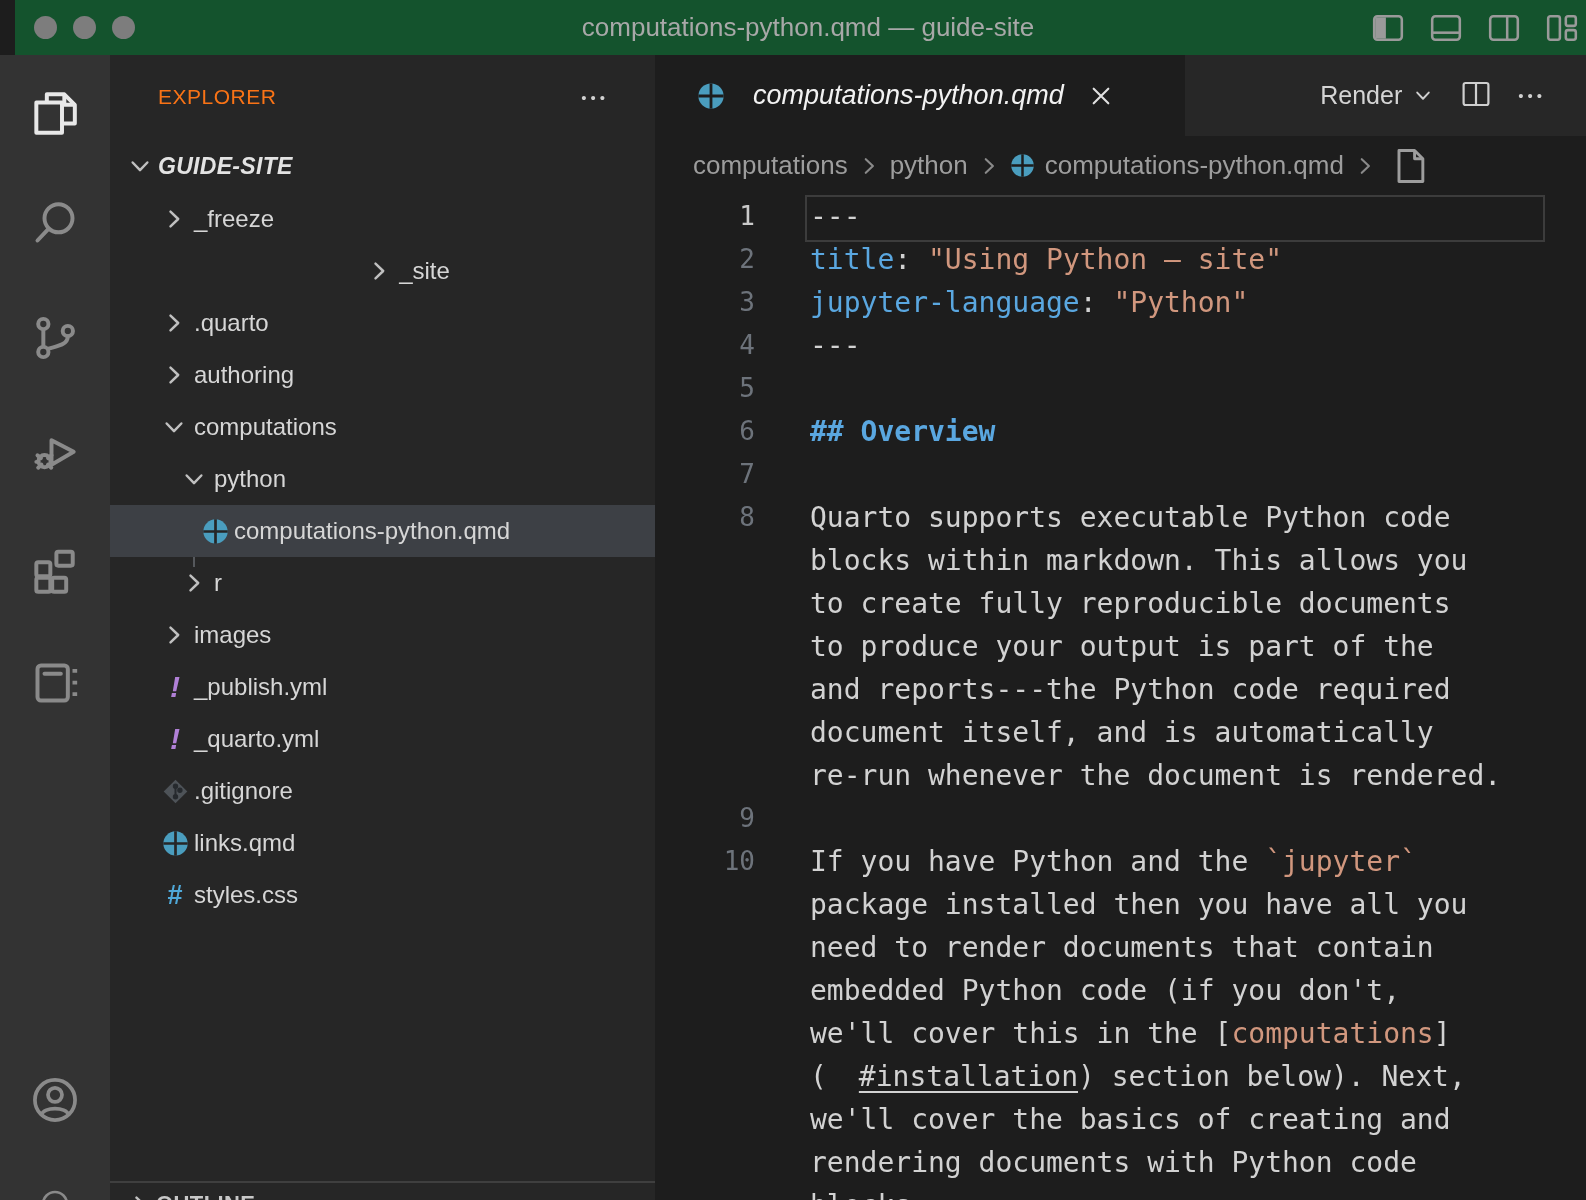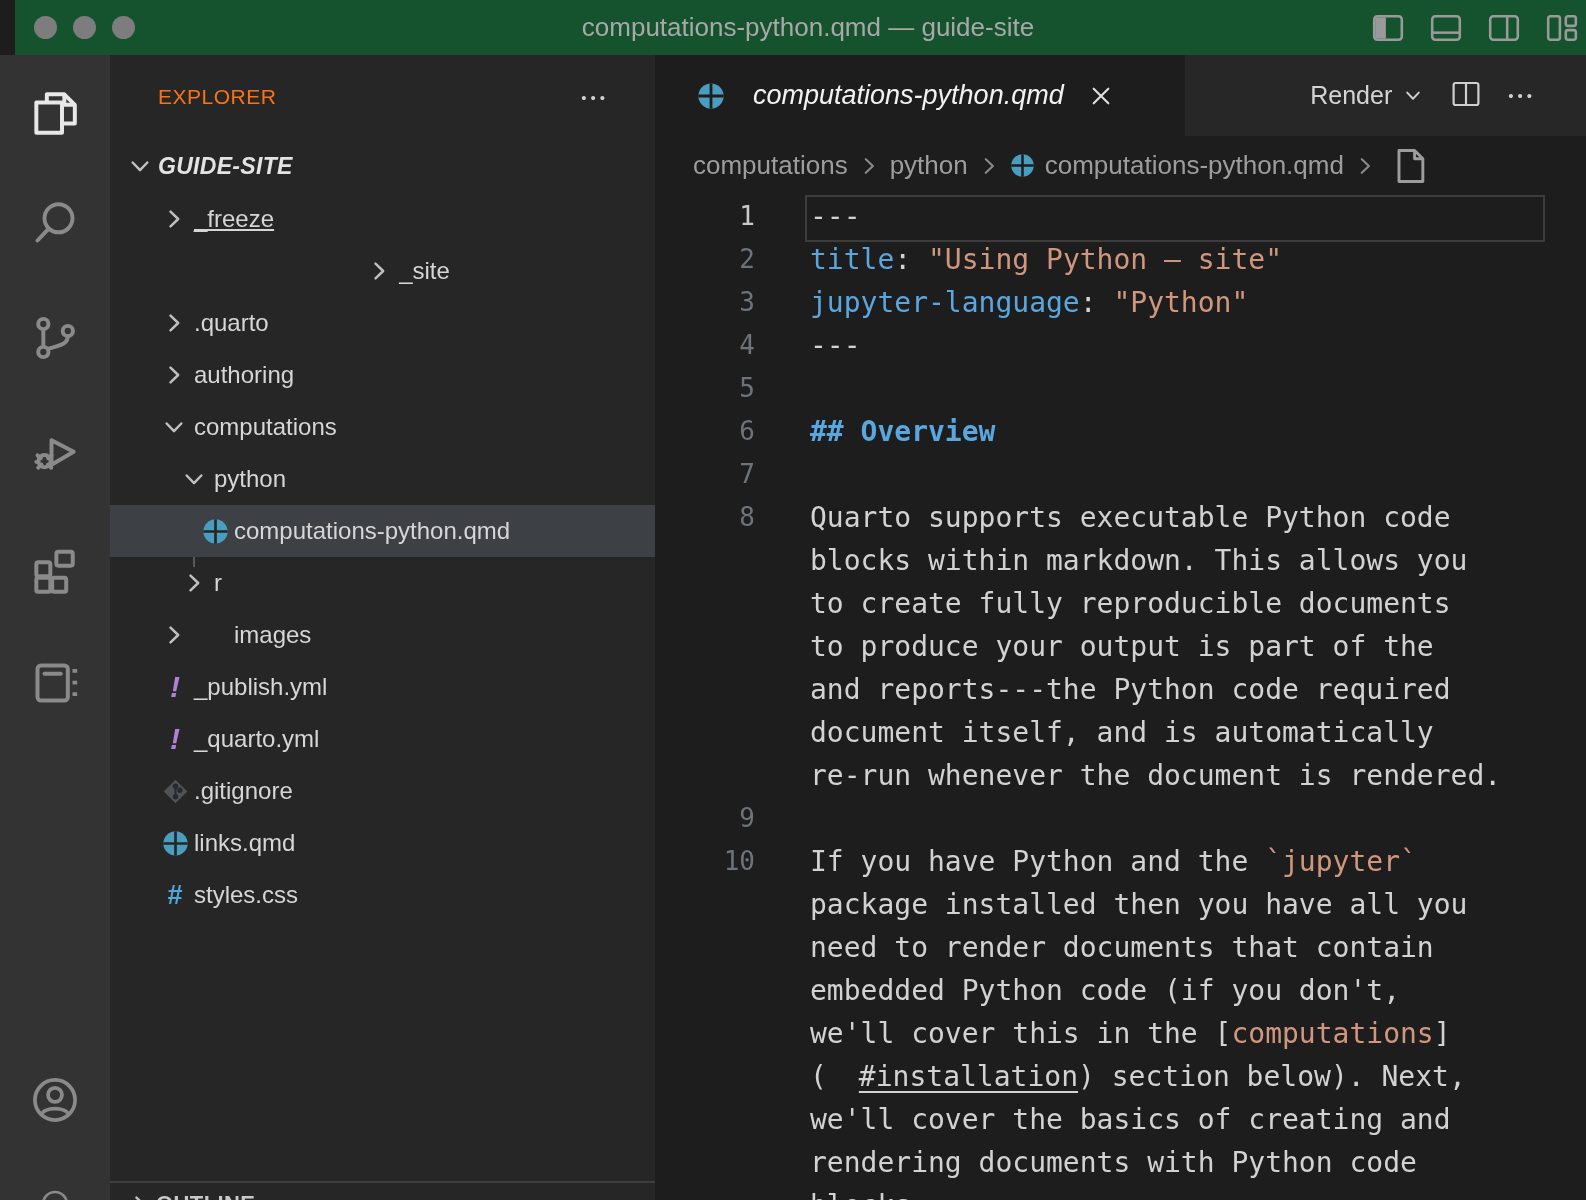--- a/index.html
+++ b/index.html
@@ -40,21 +40,21 @@
     border-top:2px solid #3f3f3f; display:flex; align-items:flex-start; padding-top:8px; }
   .outline-row .chev-box { margin-left:16px; width:30px; display:flex; }
   .outline-row .outline-label { font-size:22px; font-weight:bold; letter-spacing:0.4px; color:#c8c8c8; }
   
   .editor { position:absolute; left:655px; top:55px; width:931px; height:1145px; background:#1d1d1d; }
   .tabbar { position:absolute; left:0; top:0; width:931px; height:81px; background:#272727; }
   .tab { position:absolute; left:0; top:0; width:530px; height:81px; background:#1d1d1d;
     display:flex; align-items:center; padding-left:42px; }
   .tab-title { margin-left:18px; font-size:27px; font-style:italic; color:#f2f2f2; white-space:nowrap; }
   .tab-close { margin-left:24px; display:flex; }
-  .tab-actions { position:absolute; right:12px; top:0; height:81px; display:flex; align-items:center; gap:26px; padding-right:38px; }
+  .tab-actions { position:absolute; right:2px; top:0; height:81px; display:flex; align-items:center; gap:26px; padding-right:38px; }
   .render-btn { display:flex; align-items:center; gap:10px; color:#d4d4d4; font-size:25px; }
   .dots { color:#d0d0d0; font-size:30px; letter-spacing:2px; }
   .breadcrumbs { position:absolute; left:0; top:81px; width:931px; height:59px;
     display:flex; align-items:center; padding-left:38px; font-size:26px; color:#9d9d9d; white-space:nowrap; }
   .bc-sep { display:flex; margin:0 8px; }
   .bc-icon { display:flex; margin-right:10px; }
   .bc-fileicon { display:flex; margin-left:2px; }
   
   .code { position:absolute; left:0; top:140px; width:931px;
     font-family:"DejaVu Sans Mono", monospace; font-size:28px; line-height:43px; }
@@ -174,21 +174,21 @@
     <div class="sb-project">
       <span class="chev-box">
         <svg width="28" height="28" viewBox="0 0 16 16">
             <path d="M3.8 6 L8 10.4 L12.2 6" fill="none" stroke="#c0c0c0" stroke-width="1.4" stroke-linecap="round" stroke-linejoin="round"></path>
           </svg>
       </span>
       <span class="proj-label">GUIDE-SITE</span>
     </div>
     <div class="tree" id="tree">
       <div class="guide"></div>
-    <div class="tree-row" style="padding-left: 50px; text-decoration: underline;">
+    <div class="tree-row" style="padding-left: 50px;">
           <span class="chev-box">
             <svg width="28" height="28" viewBox="0 0 16 16">
               <path d="M6 3.8 L10.4 8 L6 12.2" fill="none" stroke="#c0c0c0" stroke-width="1.4" stroke-linecap="round" stroke-linejoin="round"></path>
             </svg>
           </span>
           <span class="lbl">_freeze</span>
         </div>
         <div class="tree-row" style="padding-left: 50px; justify-content: center;">
           <span class="chev-box">
             <svg width="28" height="28" viewBox="0 0 16 16">
@@ -239,21 +239,21 @@
           <span class="lbl">computations-python.qmd</span>
         </div>
         <div class="tree-row" style="padding-left: 70px;">
           <span class="chev-box">
             <svg width="28" height="28" viewBox="0 0 16 16">
               <path d="M6 3.8 L10.4 8 L6 12.2" fill="none" stroke="#c0c0c0" stroke-width="1.4" stroke-linecap="round" stroke-linejoin="round"></path>
             </svg>
           </span>
           <span class="lbl">r</span>
         </div>
-        <div class="tree-row" style="padding-left: 50px; gap: 40px;">
+        <div class="tree-row" style="padding-left: 50px;">
           <span class="chev-box">
             <svg width="28" height="28" viewBox="0 0 16 16">
               <path d="M6 3.8 L10.4 8 L6 12.2" fill="none" stroke="#c0c0c0" stroke-width="1.4" stroke-linecap="round" stroke-linejoin="round"></path>
             </svg>
           </span>
           <span class="lbl">images</span>
         </div>
         <div class="tree-row" style="padding-left: 50px;">
           <span class="fi">
             <span class="yaml-bang">!</span>

